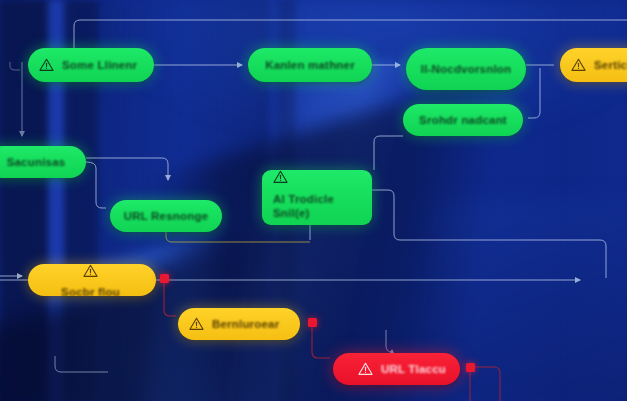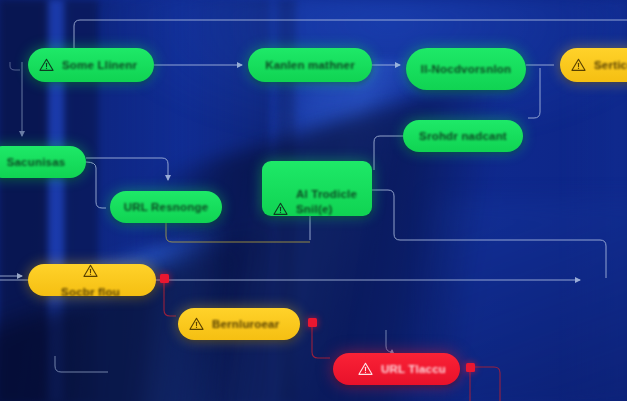--- a/index.html
+++ b/index.html
@@ -102,21 +102,21 @@
     background:linear-gradient(180deg,#ffd22a,#f5bf12);
     color:#4a3500;
     box-shadow:0 0 14px rgba(255,205,30,.40),0 2px 5px rgba(0,0,0,.3);
   }
   .red{
     background:linear-gradient(180deg,#fa2236,#e8112a);
     color:#ffe9ec;
     box-shadow:0 0 16px rgba(245,30,55,.50),0 2px 5px rgba(0,0,0,.35);
   }
   .tri{flex:0 0 auto;display:block;}
-  .two-line{flex-direction:row;align-items:flex-end;}
+  .two-line{flex-direction:column;align-items:flex-start;margin-top:9px;}
   .two-line .lbl{white-space:normal;line-height:1.25;}
 
   
   .jdot{
     position:absolute;width:9px;height:9px;background:#ea1730;
     border-radius:1.5px;box-shadow:0 0 7px rgba(235,25,50,.75);
     filter:blur(.4px);
   }
 </style>
 </head>
@@ -202,27 +202,27 @@
         <span class="lbl">Il-Nocdvorsnlon</span>
       </div>
       <div class="node yellow pill" style="left: 560px; top: 48px; width: 90px; height: 34px; padding: 0px 14px 0px 11px;">
         <svg class="tri" width="15" height="14" viewBox="0 0 16 15">
           <path d="M8 1.4 L15 13.2 H1 Z" fill="none" stroke="#5a4100" stroke-width="1.2" stroke-linejoin="round"></path>
           <path d="M8 5.6 V9.2" stroke="#5a4100" stroke-width="1.2" stroke-linecap="round"></path>
           <circle cx="8" cy="11.1" r=".75" fill="#5a4100"></circle>
         </svg>
         <span class="lbl">Serticc</span>
       </div>
-      <div class="node green pill" style="left: 403px; top: 120px; width: 120px; height: 32px; padding: 16px 14px; justify-content: center;">
+      <div class="node green pill" style="left: 403px; top: 104px; width: 120px; height: 32px; padding: 16px 14px; justify-content: center;">
         <span class="lbl">Srohdr nadcant</span>
       </div>
       <div class="node green pill" style="left: -14px; top: 146px; width: 100px; height: 32px; padding: 0px 14px; justify-content: center;">
         <span class="lbl">Sacunisas</span>
       </div>
-      <div class="node green pill" style="left: 110px; top: 191px; width: 112px; height: 32px; padding: 0px 14px; justify-content: center;">
+      <div class="node green pill" style="left: 110px; top: 200px; width: 112px; height: 32px; padding: 0px 14px; justify-content: center;">
         <span class="lbl">URL Resnonge</span>
       </div>
       <div class="node green rect two-line" style="left: 262px; top: 161px; width: 110px; height: 55px; padding: 0px 14px 0px 11px;">
         <svg class="tri" width="15" height="14" viewBox="0 0 16 15">
           <path d="M8 1.4 L15 13.2 H1 Z" fill="none" stroke="#0d3d21" stroke-width="1.2" stroke-linejoin="round"></path>
           <path d="M8 5.6 V9.2" stroke="#0d3d21" stroke-width="1.2" stroke-linecap="round"></path>
           <circle cx="8" cy="11.1" r=".75" fill="#0d3d21"></circle>
         </svg>
         <span class="lbl">Al Trodicle Snil(e)</span>
       </div>

